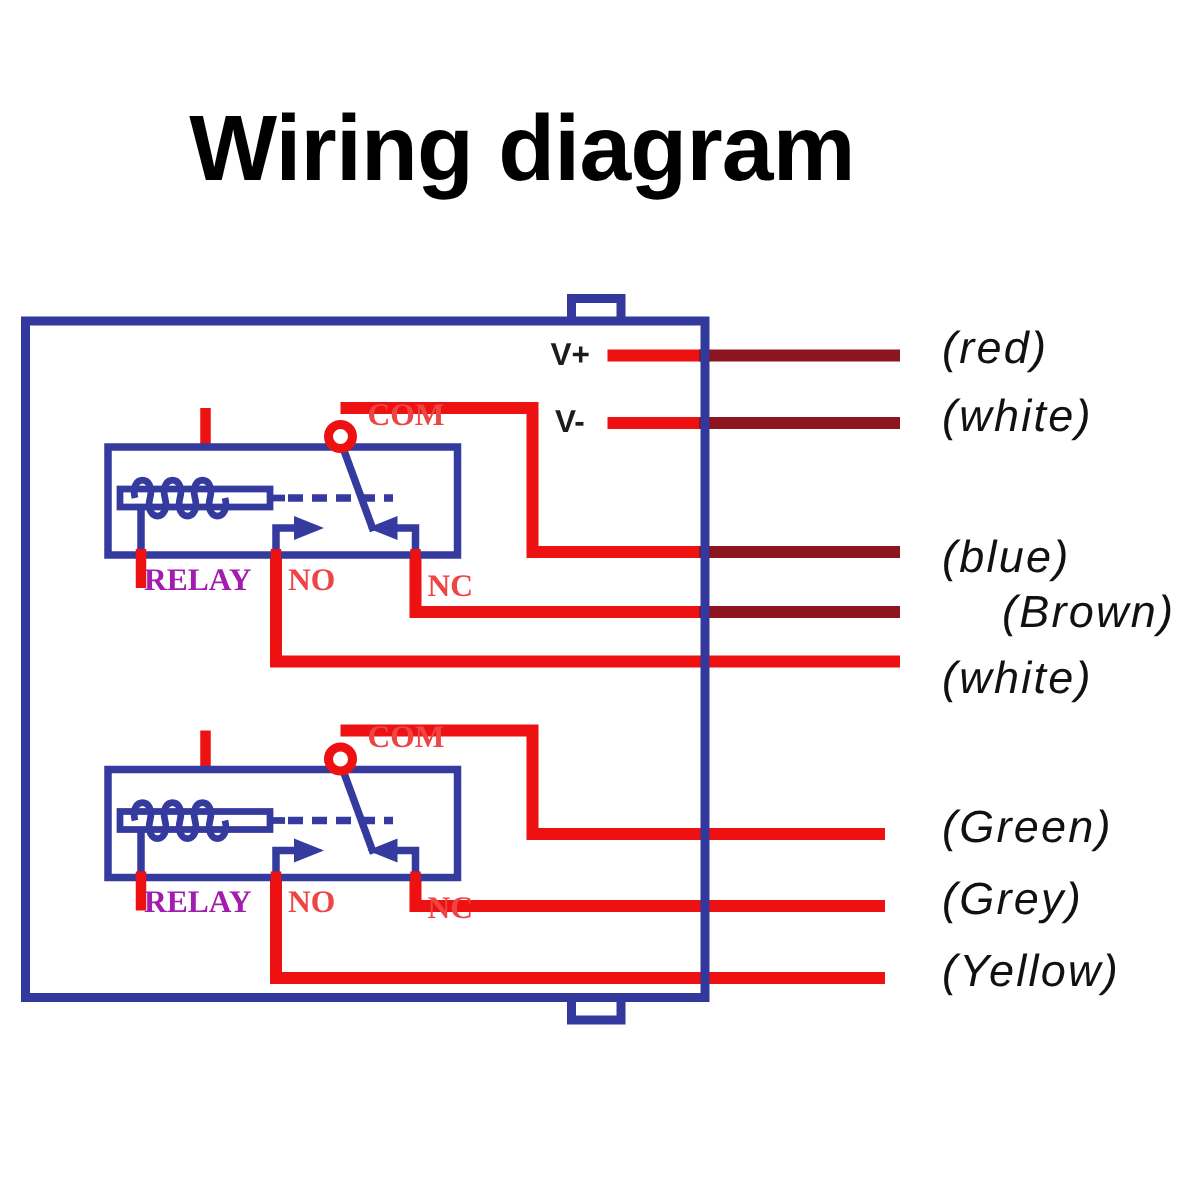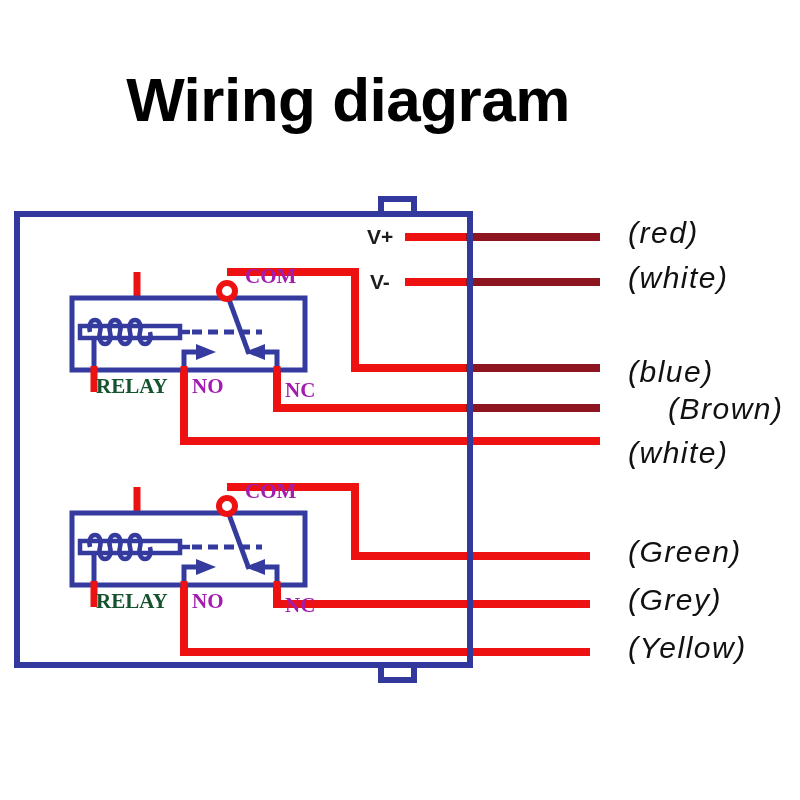--- a/index.html
+++ b/index.html
@@ -50,29 +50,29 @@
     font-weight: bold;
     font-size: 21px;
     color: #1c1c1c;
     white-space: nowrap;
   }
   .term-label {
     position: absolute;
     font-family: "Liberation Serif", serif;
     font-weight: bold;
     font-size: 21px;
+    color: #ef4444;
+    white-space: nowrap;
+  }
+  .relay-label {
+    position: absolute;
+    font-family: "Liberation Serif", serif;
+    font-weight: bold;
+    font-size: 21px;
     color: #a21caf;
-    white-space: nowrap;
-  }
-  .relay-label {
-    position: absolute;
-    font-family: "Liberation Serif", serif;
-    font-weight: bold;
-    font-size: 21px;
-    color: #14532d;
     white-space: nowrap;
   }
 </style>
 </head>
 <body>
 
 <div id="page">
 
   <div id="title">Wiring diagram</div>
 

